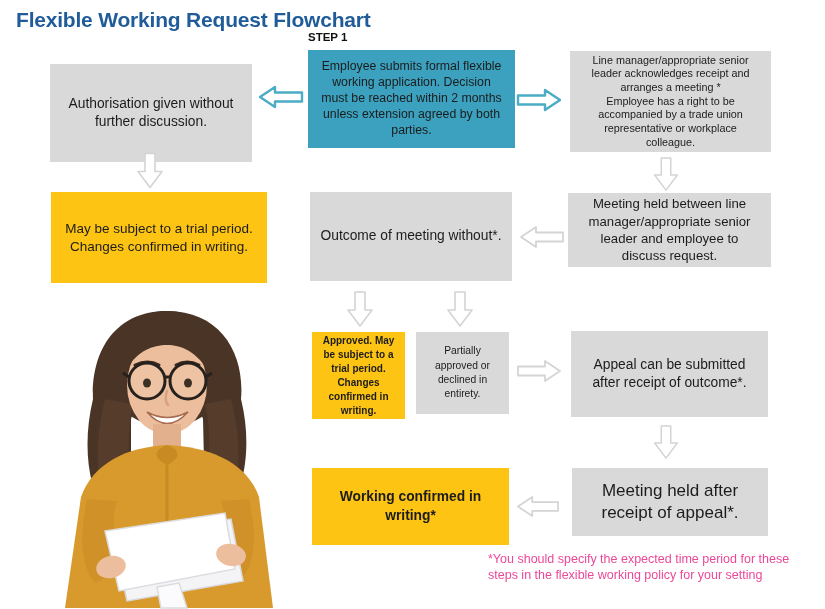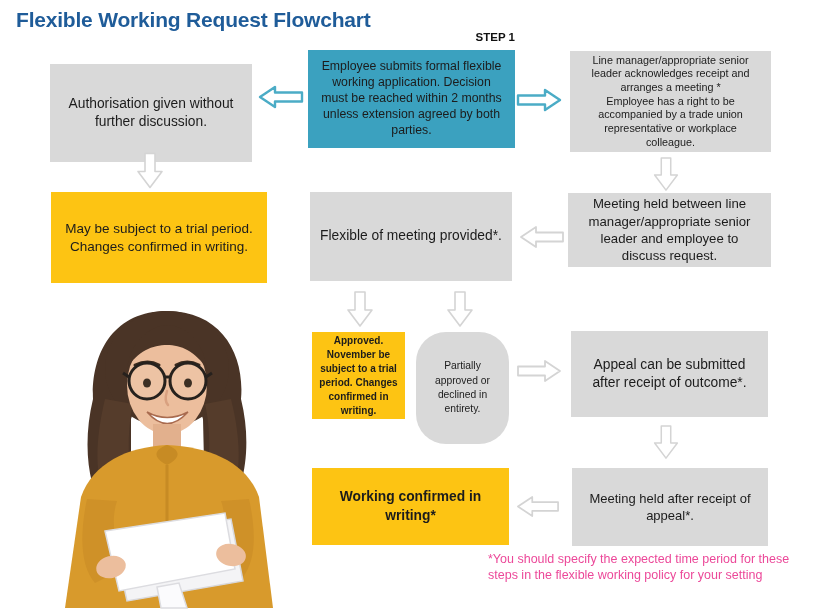--- a/index.html
+++ b/index.html
@@ -9,40 +9,40 @@
     font-family:"Liberation Sans", sans-serif;
     color:#1c1c1c;
   }
   .title{
     position:absolute;left:16px;top:8px;
     font-size:21px;font-weight:bold;color:var(--title,#1F5C99);
     letter-spacing:-0.2px;
   }
   .step-label{
     position:absolute;left:308px;top:31px;width:207px;
-    text-align:right;font-size:11.5px;font-weight:bold;color:#111;
+    text-align:left;font-size:11.5px;font-weight:bold;color:#111;
   }
   .box{
     position:absolute;box-sizing:border-box;
     display:flex;flex-direction:column;align-items:center;justify-content:center;
     text-align:center;padding:4px 10px;line-height:1.32;
   }
   .gray{background:var(--gray,#D9D9D9);}
   .teal{background:var(--teal,#3BA1BF);}
   .yellow{background:var(--yellow,#FDC413);}
   .b-auth{left:50px;top:48px;width:202px;height:98px;font-size:13.8px;margin-top:16px;}
   .b-step1{left:308px;top:50px;width:207px;height:98px;font-size:12.3px;line-height:1.3;}
   .b-ack{left:570px;top:51px;width:201px;height:101px;font-size:10.8px;line-height:1.27;}
   .b-trial{left:51px;top:192px;width:216px;height:91px;font-size:13.5px;}
   .b-outcome{left:310px;top:192px;width:202px;height:89px;font-size:13.8px;}
   .b-meeting{left:568px;top:193px;width:203px;height:74px;font-size:13.2px;}
   .b-approved{left:312px;top:332px;width:93px;height:87px;font-size:10px;font-weight:bold;line-height:1.4;padding:4px 6px;}
-  .b-partial{left:416px;top:332px;width:93px;height:112px;font-size:10.3px;line-height:1.4;padding:4px 6px;border-radius:30px;}
+  .b-partial{left:416px;top:332px;width:93px;height:82px;font-size:10.3px;line-height:1.4;padding:4px 6px;}
   .b-appeal{left:571px;top:331px;width:197px;height:86px;font-size:13.8px;}
-  .b-meeting2{left:572px;top:468px;width:196px;height:78px;font-size:13px;}
+  .b-meeting2{left:572px;top:468px;width:196px;height:68px;font-size:17px;}
   .b-confirmed{left:312px;top:468px;width:197px;height:77px;font-size:13.8px;font-weight:bold;}
   .arrow{position:absolute;}
   .footnote{
     position:absolute;left:488px;top:551px;width:334px;
     font-size:12.5px;line-height:1.28;color:#ec4899;
   }
   .photo{position:absolute;left:35px;top:298px;width:265px;height:311px;}
 </style>
 </head>
 <body>
@@ -57,27 +57,27 @@
   <span>Employee submits formal flexible working application. Decision must be reached within 2 months unless extension agreed by both parties.</span>
 </div>
 <div class="box gray b-ack">
   <span>Line manager/appropriate senior leader acknowledges receipt and arranges a meeting *</span>
   <span>Employee has a right to be accompanied by a trade union representative or workplace colleague.</span>
 </div>
 <div class="box yellow b-trial">
   <span>May be subject to a trial period. Changes confirmed in writing.</span>
 </div>
 <div class="box gray b-outcome">
-  <span>Flexible of meeting provided*.</span>
+  <span>Outcome of meeting without*.</span>
 </div>
 <div class="box gray b-meeting">
   <span>Meeting held between line manager/appropriate senior leader and employee to discuss request.</span>
 </div>
 <div class="box yellow b-approved">
-  <span>Approved. November be subject to a trial period. Changes confirmed in writing.</span>
+  <span>Approved. May be subject to a trial period. Changes confirmed in writing.</span>
 </div>
 <div class="box gray b-partial">
   <span>Partially approved or declined in entirety.</span>
 </div>
 <div class="box gray b-appeal">
   <span>Appeal can be submitted after receipt of outcome*.</span>
 </div>
 <div class="box gray b-meeting2">
   <span>Meeting held after receipt of appeal*.</span>
 </div>

